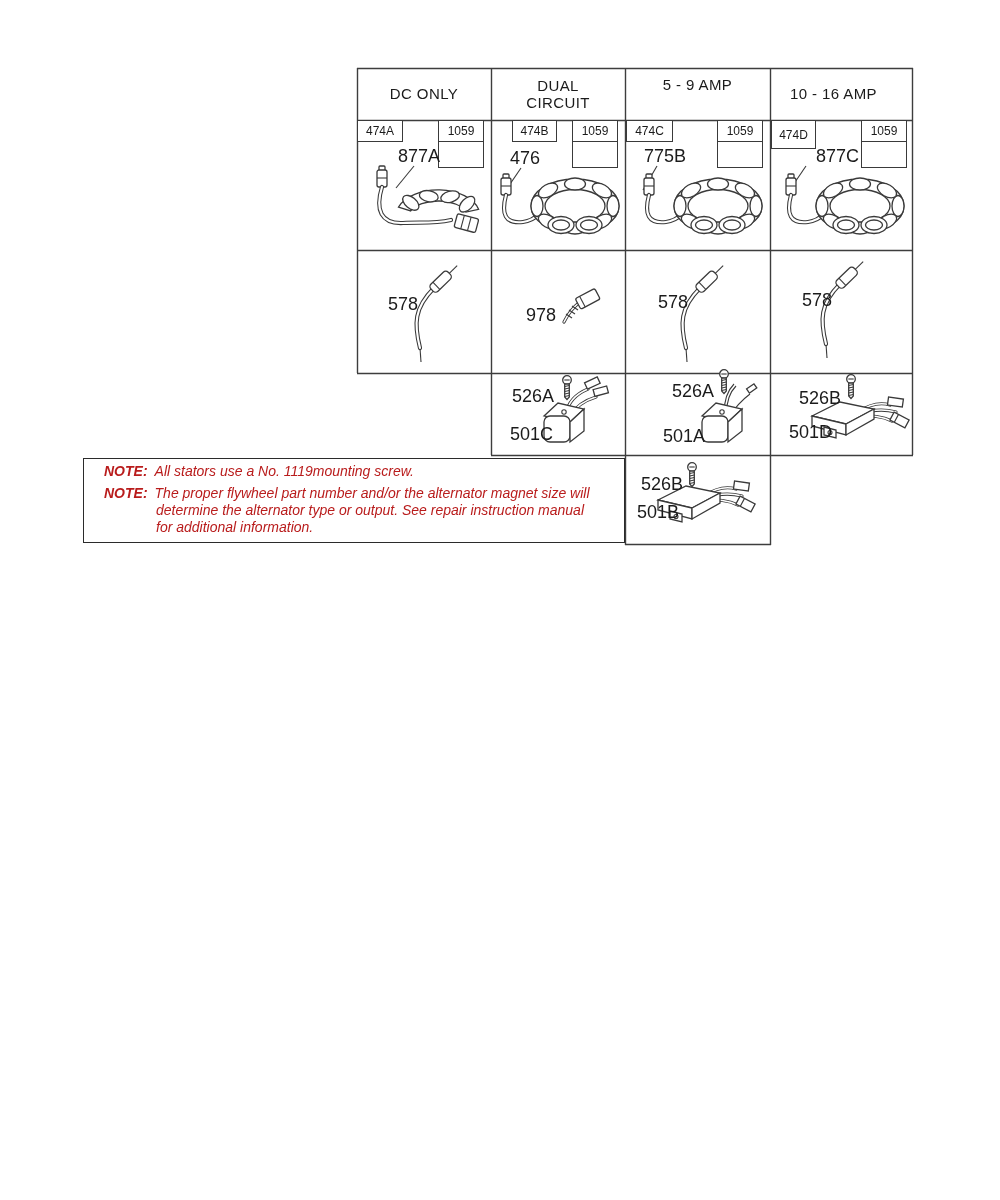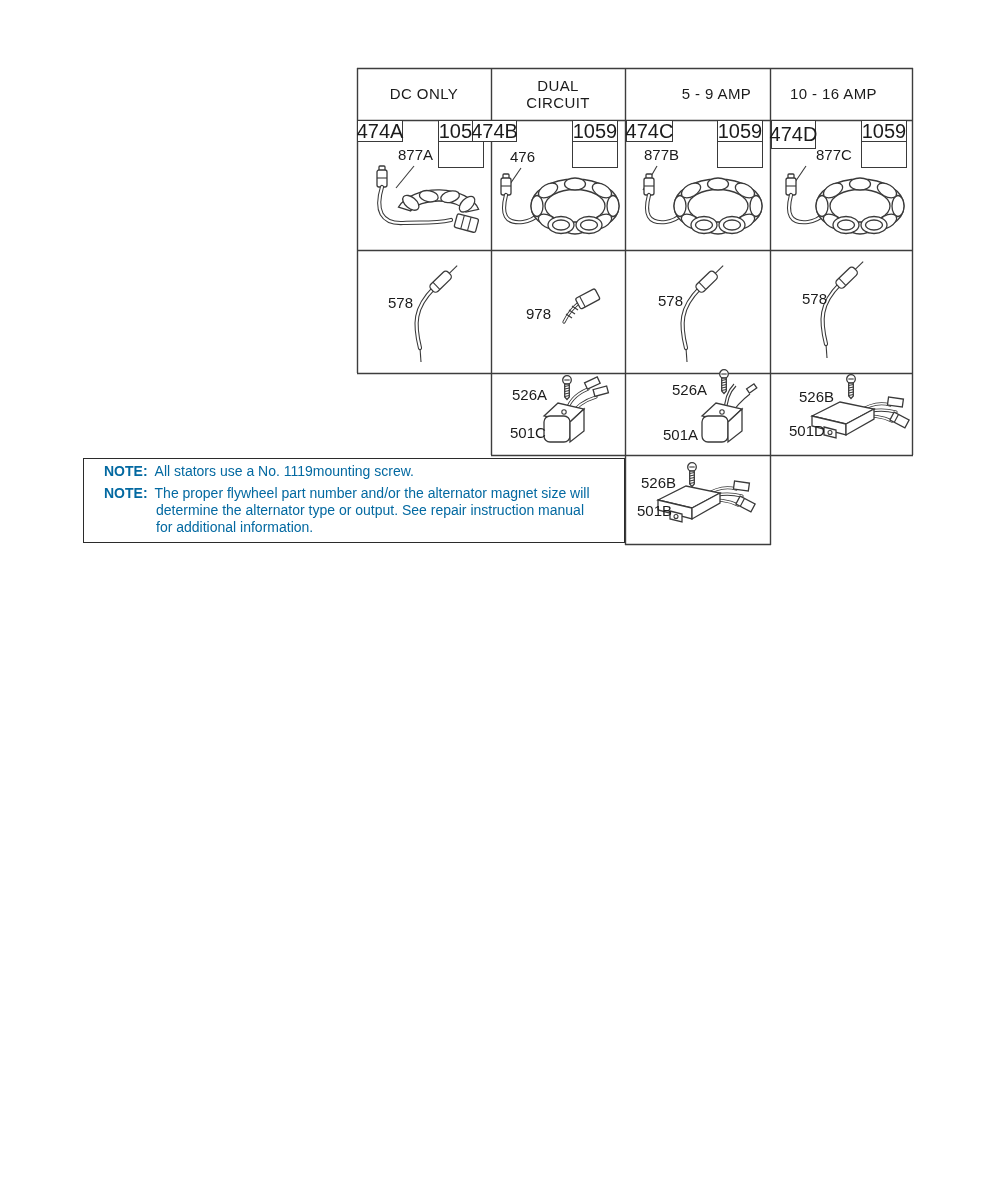--- a/index.html
+++ b/index.html
@@ -2,25 +2,25 @@
 <html><head>
 <meta charset="utf-8">
 <style>
   html,body{margin:0;padding:0;background:#fff;}
   #canvas{position:relative;width:1000px;height:1200px;background:#ffffff;overflow:hidden;
           font-family:"Liberation Sans",sans-serif;color:#1b1b1b;}
   #art{position:absolute;left:0;top:0;}
   .hdr{position:absolute;display:flex;align-items:center;justify-content:center;text-align:center;
        font-size:15px;letter-spacing:.4px;white-space:pre-line;line-height:1.15;}
   .pbox{position:absolute;box-sizing:border-box;border:1.5px solid #3a3a3a;background:#fff;
-        display:flex;align-items:center;justify-content:center;font-size:20px;}
+        display:flex;align-items:center;justify-content:center;font-size:12px;}
   .sbox{position:absolute;box-sizing:border-box;border:1.5px solid #3a3a3a;background:#fff;}
-  .lbl{position:absolute;font-size:15px;white-space:nowrap;}
+  .lbl{position:absolute;font-size:18px;white-space:nowrap;}
   .notebox{position:absolute;box-sizing:border-box;border:1.6px solid #2b2b2b;background:#fff;}
-  .note-line{position:absolute;font-size:14px;white-space:nowrap;color:#0369a1;}
+  .note-line{position:absolute;font-size:14px;font-style:italic;white-space:nowrap;color:#b91c1c;}
   .note-line b{font-weight:bold;margin-right:7px;}
   
   .ink{fill:#ffffff;stroke:#3a3a3a;stroke-width:1.3;}
   .thin{fill:none;stroke:#3a3a3a;stroke-width:1.1;}
   .wireO{fill:none;stroke:#3a3a3a;stroke-width:4.2;stroke-linecap:round;}
   .wireI{fill:none;stroke:#ffffff;stroke-width:2.1;stroke-linecap:round;}
   .wireOs{fill:none;stroke:#3a3a3a;stroke-width:3.2;stroke-linecap:round;}
   .wireIs{fill:none;stroke:#ffffff;stroke-width:1.5;stroke-linecap:round;}
   .grid{stroke:#3d3d3d;stroke-width:1.4;}
 </style>
@@ -247,42 +247,42 @@
       </g>
 
     <g>
         <use href="#screwLong" transform="translate(449,477) rotate(-120) scale(0.8)"></use>
       </g>
   </svg>
 
   <div class="hdr" style="left:357px;top:68px;width:134px;height:52px;">DC ONLY</div>
   <div class="hdr" style="left:491px;top:68px;width:134px;height:52px;">DUAL
 CIRCUIT</div>
-  <div class="hdr" style="left:625px;top:68px;width:145px;height:52px;padding-left:19px;">5 - 9 AMP</div>
+  <div class="hdr" style="left:625px;top:59px;width:145px;height:52px;">5 - 9 AMP</div>
   <div class="hdr" style="left:770px;top:68px;width:127px;height:52px;">10 - 16 AMP</div>
 
   <div class="pbox" style="left:357px;top:120px;width:46px;height:22px;">474A</div>
   <div class="pbox" style="left:438px;top:120px;width:46px;height:22px;">1059</div>
   <div class="sbox" style="left:438px;top:141px;width:46px;height:27px;"></div>
 
-  <div class="pbox" style="left:472px;top:120px;width:45px;height:22px;">474B</div>
+  <div class="pbox" style="left:512px;top:120px;width:45px;height:22px;">474B</div>
   <div class="pbox" style="left:572px;top:120px;width:46px;height:22px;">1059</div>
   <div class="sbox" style="left:572px;top:141px;width:46px;height:27px;"></div>
 
   <div class="pbox" style="left:626px;top:120px;width:47px;height:22px;">474C</div>
   <div class="pbox" style="left:717px;top:120px;width:46px;height:22px;">1059</div>
   <div class="sbox" style="left:717px;top:141px;width:46px;height:27px;"></div>
 
   <div class="pbox" style="left:771px;top:120px;width:45px;height:29px;">474D</div>
   <div class="pbox" style="left:861px;top:120px;width:46px;height:22px;">1059</div>
   <div class="sbox" style="left:861px;top:141px;width:46px;height:27px;"></div>
 
   <div class="lbl" style="left:398px;top:146px;">877A</div>
   <div class="lbl" style="left:510px;top:148px;">476</div>
-  <div class="lbl" style="left:644px;top:146px;">877B</div>
+  <div class="lbl" style="left:644px;top:146px;">775B</div>
   <div class="lbl" style="left:816px;top:146px;text-align:right;">877C</div>
 
   <div class="lbl" style="left:388px;top:294px;">578</div>
   <div class="lbl" style="left:526px;top:305px;">978</div>
   <div class="lbl" style="left:658px;top:292px;">578</div>
   <div class="lbl" style="left:802px;top:290px;">578</div>
 
   <div class="lbl" style="left:512px;top:386px;">526A</div>
   <div class="lbl" style="left:510px;top:424px;">501C</div>
   <div class="lbl" style="left:672px;top:381px;">526A</div>

